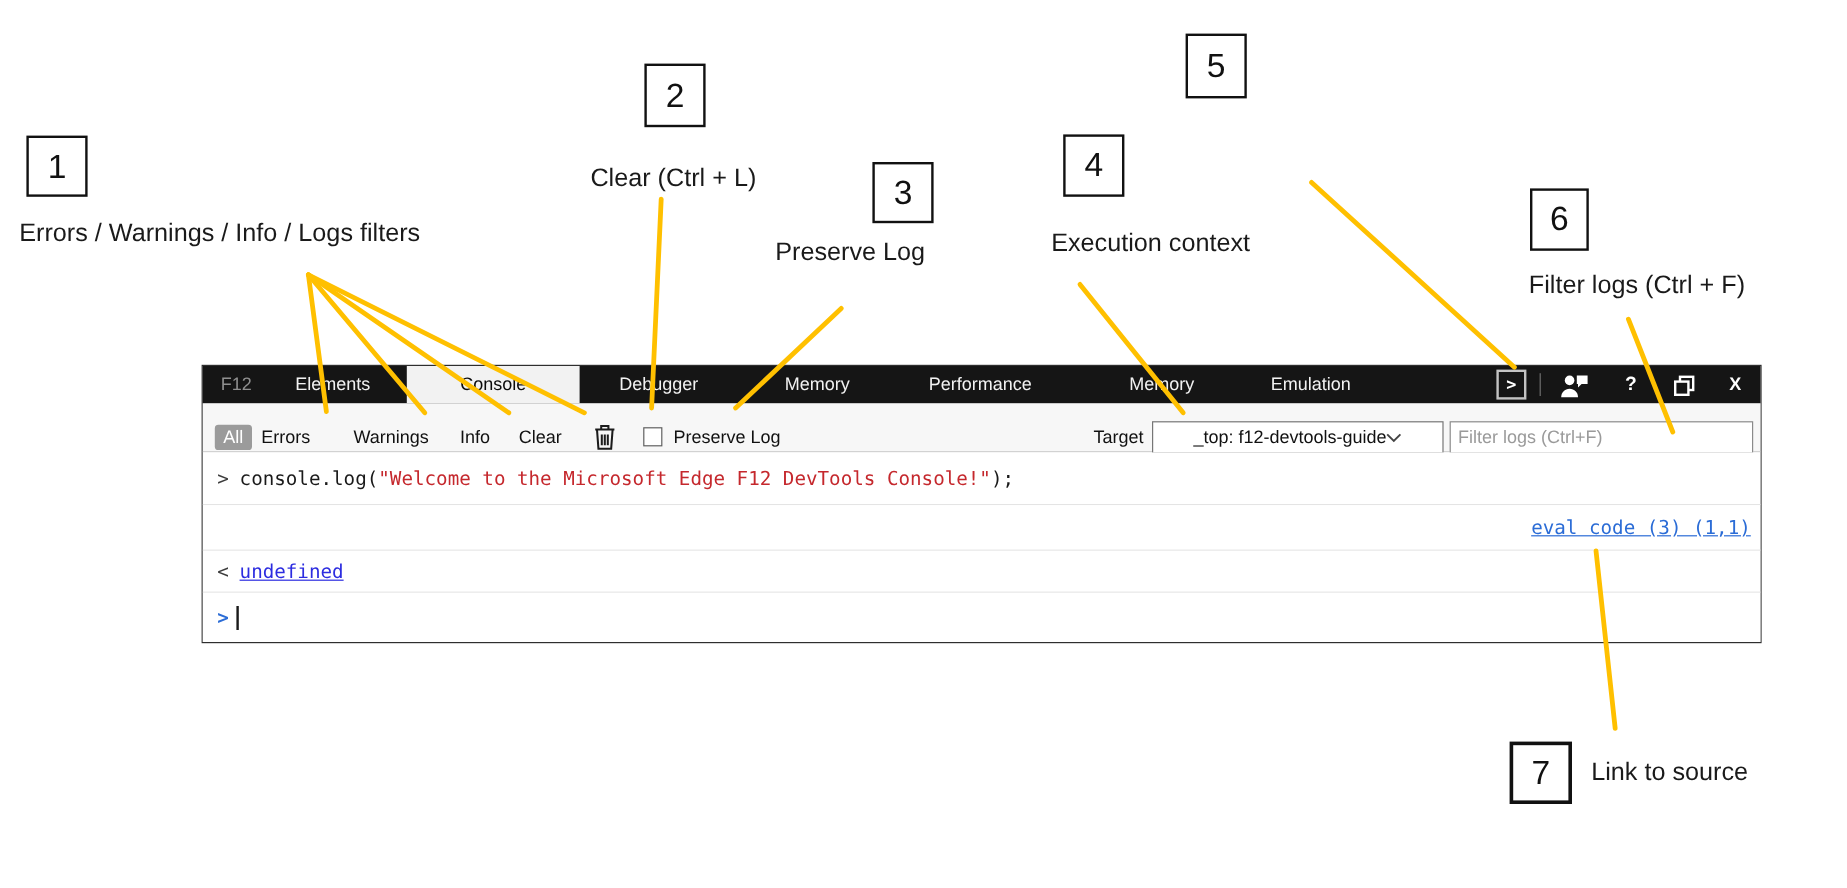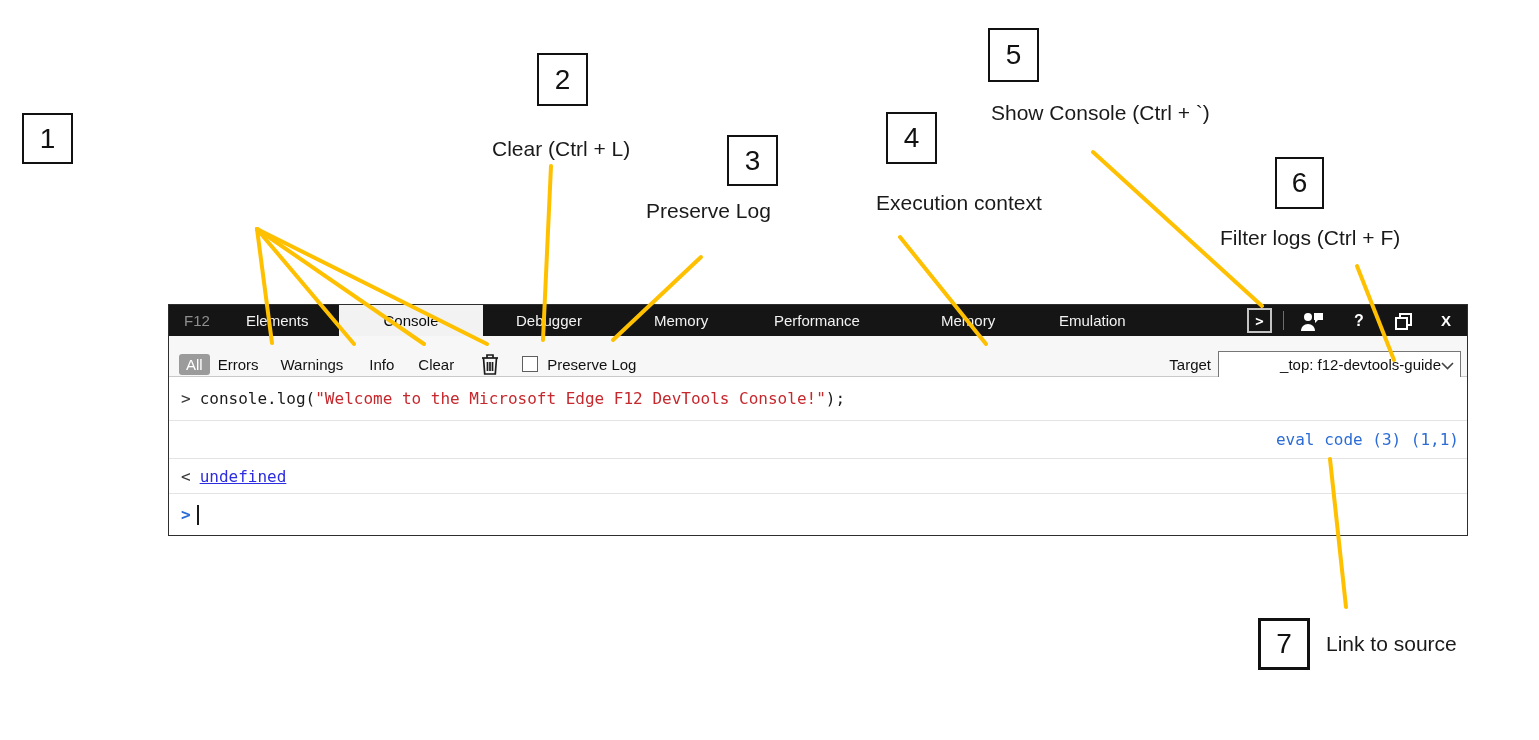--- a/index.html
+++ b/index.html
@@ -30,38 +30,38 @@
   .filterbar{height:41px;background:#f7f7f7;border-bottom:1px solid #c9c9c9;
              display:flex;align-items:center;box-sizing:border-box;padding:16px 6px 0 10px;
              font-size:15px;color:#111;}
   .pill{background:#9b9b9b;color:#fff;border-radius:3px;padding:2px 7px;}
   .flt{margin-left:0;}
   .trash svg{display:block;}
   .chk{width:16px;height:16px;border:1px solid #5f5f5f;background:#fff;box-sizing:border-box;}
   .fb-right{margin-left:auto;display:flex;align-items:center;}
   .dropdown{width:243px;height:27px;border:1px solid #767676;background:#fff;
             display:flex;align-items:center;box-sizing:border-box;padding:0 6px;
-            justify-content:flex-end;margin-left:7px;font-size:15px;color:#111;}
+            justify-content:center;margin-left:7px;font-size:15px;color:#111;}
   .filter-input{width:253px;height:27px;border:1px solid #8a8a8a;box-sizing:border-box;
                 margin-left:5px;font-size:15px;padding:0 6px;color:#333;
                 font-family:"Liberation Sans",sans-serif;background:#fff;}
   .filter-input::placeholder{color:#9a9a9a;opacity:1;}
 
   
   .crow{position:relative;display:flex;align-items:center;box-sizing:border-box;
         border-bottom:1px solid #e4e4e4;font-family:"DejaVu Sans Mono",monospace;
         font-size:16px;color:#1a1a1a;padding-left:12px;background:#fff;}
   .row-echo{height:44px;}
   .row-log{height:38px;padding-left:44px;}
   .row-result{height:35px;}
   .row-prompt{height:41px;border-bottom:none;}
   .chev{color:#3c3c3c;margin-right:9px;}
   .str{color:var(--code-string-red,#C5282D);}
   .src-link{position:absolute;right:8px;color:var(--link-blue,#2B6CD6);
-            cursor:pointer;}
+            text-decoration:underline;cursor:pointer;}
   .undef{color:var(--undefined-blue,#2C2CE0);text-decoration:underline;}
   .pchev{color:var(--link-blue,#2B6CD6);font-weight:bold;margin-right:6px;}
   .caret{display:inline-block;width:2px;height:20px;background:#1a1a1a;}
 
   
   .num-box{position:absolute;border:2px solid #111;background:#fff;display:flex;
            align-items:center;justify-content:center;font-size:28px;color:#111;
            box-sizing:border-box;}
   .ann-label{position:absolute;font-size:21px;color:#1a1a1a;white-space:nowrap;}
   svg.lines{position:absolute;left:0;top:0;pointer-events:none;z-index:20;}
@@ -98,21 +98,21 @@
           <rect x="6" y="3" width="11" height="11" fill="none" stroke="#fff" stroke-width="2"></rect>
           <rect x="2" y="7" width="11" height="11" fill="#151515" stroke="#fff" stroke-width="2"></rect>
         </svg>
       </span>
       <span class="tb-icon x-icon" style="left:1266px">X</span>
     </div>
 
     <div class="filterbar">
       <span class="pill">All</span>
       <span class="flt" style="margin-left:8px">Errors</span>
-      <span class="flt" style="margin-left:22px">Warnings</span>
+      <span class="flt" style="margin-left:36px">Warnings</span>
       <span class="flt" style="margin-left:26px">Info</span>
       <span class="flt" style="margin-left:24px">Clear</span>
       <span class="trash" style="margin-left:26px">
         <svg width="20" height="23" viewBox="0 0 20 23" fill="none" stroke="#1c1c1c" stroke-width="1.7">
           <path d="M2 5h16"></path>
             <path d="M7 5V2h6v3"></path>
             <path d="M3.5 5l1.2 16h10.6L16.5 5"></path>
           <path d="M7.5 9v9"></path>
             <path d="M10 9v9"></path>
             <path d="M12.5 9v9"></path>
@@ -124,20 +124,21 @@
       <span class="fb-right">
         <span>Target</span>
         <span class="dropdown">
           <span>_top: f12-devtools-guide</span>
           <span>
             <svg width="13" height="8" viewBox="0 0 13 8" fill="none" stroke="#444" stroke-width="1.6">
               <path d="M1 1l5.5 5.5L12 1"></path>
             </svg>
           </span>
         </span>
+        <input class="filter-input" type="text" placeholder="Filter logs (Ctrl+F)" style="">
       </span>
     </div>
 
     <div class="crow row-echo">
       <span class="chev">&gt;</span>
       <span><span>console.log(</span><span class="str">"Welcome to the Microsoft Edge F12 DevTools Console!"</span><span>);</span></span>
     </div>
 
     <div class="crow row-log">
       <span class="src-link">eval code (3) (1,1)</span>
@@ -155,25 +156,25 @@
   </div>
 
   <div class="num-box" style="left:22px;  top:113px;width:51px;height:51px">1</div>
   <div class="num-box" style="left:537px; top:53px; width:51px;height:53px">2</div>
   <div class="num-box" style="left:727px; top:135px;width:51px;height:51px">3</div>
   <div class="num-box" style="left:886px; top:112px;width:51px;height:52px">4</div>
   <div class="num-box" style="left:988px; top:28px; width:51px;height:54px">5</div>
   <div class="num-box" style="left:1275px;top:157px;width:49px;height:52px">6</div>
   <div class="num-box" style="left:1258px;top:618px;width:52px;height:52px;border-width:3px">7</div>
 
+  <div class="ann-label" style="left:16px;  top:183px">Errors / Warnings / Info / Logs filters</div>
   <div class="ann-label" style="left:492px; top:137px">Clear (Ctrl + L)</div>
   <div class="ann-label" style="left:646px; top:199px">Preserve Log</div>
   <div class="ann-label" style="left:876px; top:191px">Execution context</div>
-  <div class="ann-label" style="left:991px; top:101px">Show Console (Ctrl + `)</div>
-  <div class="ann-label" style="left:1220px;top:226px">Filter logs (Ctrl + F)</div>
+  <div class="ann-label" style="left:1274px;top:226px">Filter logs (Ctrl + F)</div>
   <div class="ann-label" style="left:1326px;top:632px">Link to source</div>
 
   <svg class="lines" width="1539" height="740">
     <g stroke="#FFC000" stroke-width="4" stroke-linecap="round">
       <line x1="257" y1="229" x2="272" y2="343"></line>
       <line x1="257" y1="229" x2="354" y2="344"></line>
       <line x1="257" y1="229" x2="424" y2="344"></line>
       <line x1="257" y1="229" x2="487" y2="344"></line>
       <line x1="551" y1="166" x2="543" y2="340"></line>
       <line x1="701" y1="257" x2="613" y2="340"></line>

